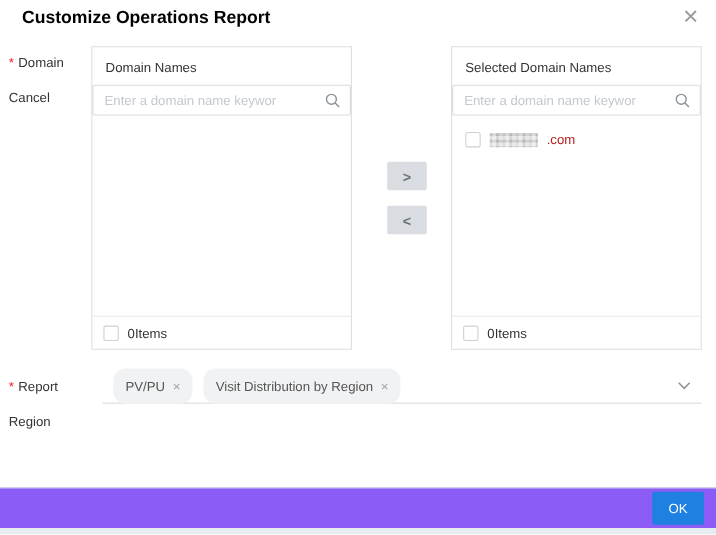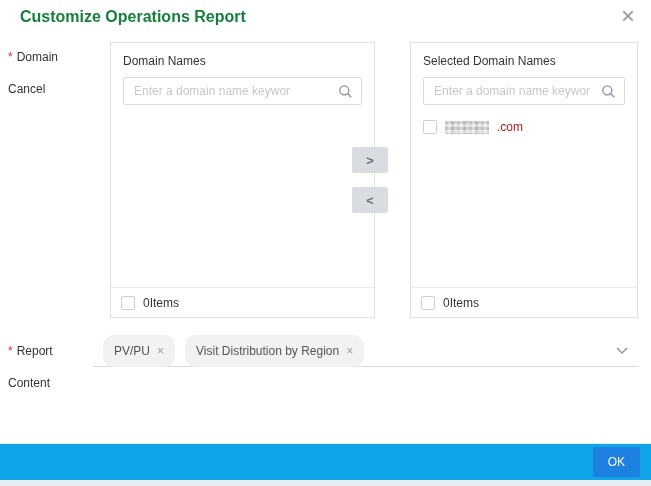--- a/index.html
+++ b/index.html
@@ -9,45 +9,45 @@
   *{box-sizing:border-box;}
   html,body{margin:0;padding:0;}
   body{
     width:651px;height:486px;position:relative;overflow:hidden;
     background:#ffffff;color:#333;
     font-family:"Liberation Sans",sans-serif;font-size:12px;
   }
   
   .dlg-title{
     position:absolute;left:20px;top:8px;
-    font-size:16px;font-weight:700;color:#15803d;
+    font-size:16px;font-weight:700;color:#000000;
   }
   .dlg-close{
     position:absolute;right:16px;top:4px;
     font-size:24px;line-height:1;color:#999;cursor:pointer;
     font-weight:300;
   }
   
   .fld-label{position:absolute;left:8px;color:#333;}
   .fld-label .ln{line-height:14px;}
   .fld-label .ln + .ln{margin-top:18px;}
   .req{color:var(--required);margin-right:4px;}
   #lbl-domain{top:50px;}
   #lbl-report{top:344px;}
   
   .t-panel{
     position:absolute;top:42px;height:276px;
     border:1px solid #dce0e5;background:#fff;
     display:flex;flex-direction:column;
   }
-  #panel-left{left:110px;width:265px;}
+  #panel-left{left:83px;width:237px;}
   #panel-right{left:410px;width:228px;}
   .panel-title{padding:11px 12px 9px;color:#333;}
   .search-box{
-    margin:0 12px;height:28px;flex:none;
+    margin:0 0;height:28px;flex:none;
     border:1px solid #d8dce0;border-radius:2px;
     display:flex;align-items:center;padding:0 8px;background:#fff;
   }
   .search-box input{
     border:none;outline:none;flex:1;min-width:0;
     font-size:12px;color:#333;background:transparent;
     font-family:"Liberation Sans",sans-serif;
   }
   .search-box input::placeholder{color:#c3c8cf;}
   .search-icon{flex:none;display:flex;align-items:center;cursor:pointer;}
@@ -93,21 +93,21 @@
   .tag{
     display:inline-flex;align-items:center;gap:7px;height:32px;
     padding:0 11px;border-radius:11px;background:#f1f2f4;color:#555;
     white-space:nowrap;
   }
   .tag-x{color:#9aa0a6;cursor:pointer;font-size:12px;line-height:1;}
   .select-caret{margin-left:auto;display:flex;align-items:center;cursor:pointer;}
   
   .dlg-footer{
     position:absolute;left:0;right:0;bottom:6px;height:37px;
-    border-top:1px solid #e4e8ec;background:#0ea5e9;
+    border-top:1px solid #e4e8ec;background:#8b5cf6;
     display:flex;align-items:center;justify-content:flex-end;
     gap:16px;padding:0 11px;
   }
   .btn{
     height:30px;border-radius:2px;font-size:12px;cursor:pointer;
     font-family:"Liberation Sans",sans-serif;
     display:flex;align-items:center;justify-content:center;
   }
   .btn-ok{background:var(--primary);border:1px solid var(--primary);color:#fff;padding:0 14px;}
   .btn-cancel{background:#fff;border:1px solid #d8dce0;color:#333;padding:0 17px;}
@@ -174,21 +174,21 @@
     <div class="panel-footer">
       <span class="checkbox"></span>
       <span>0Items</span>
     </div>
   </div>
 
   <div class="fld-label" id="lbl-report">
     <div class="ln">
       <span class="req">*</span><span>Report</span>
     </div>
-    <div class="ln">Content</div>
+    <div class="ln">Region</div>
   </div>
 
   <div class="report-select">
     <span class="tag">
       <span>PV/PU</span>
       <span class="tag-x">×</span>
     </span>
     <span class="tag">
       <span>Visit Distribution by Region</span>
       <span class="tag-x">×</span>

